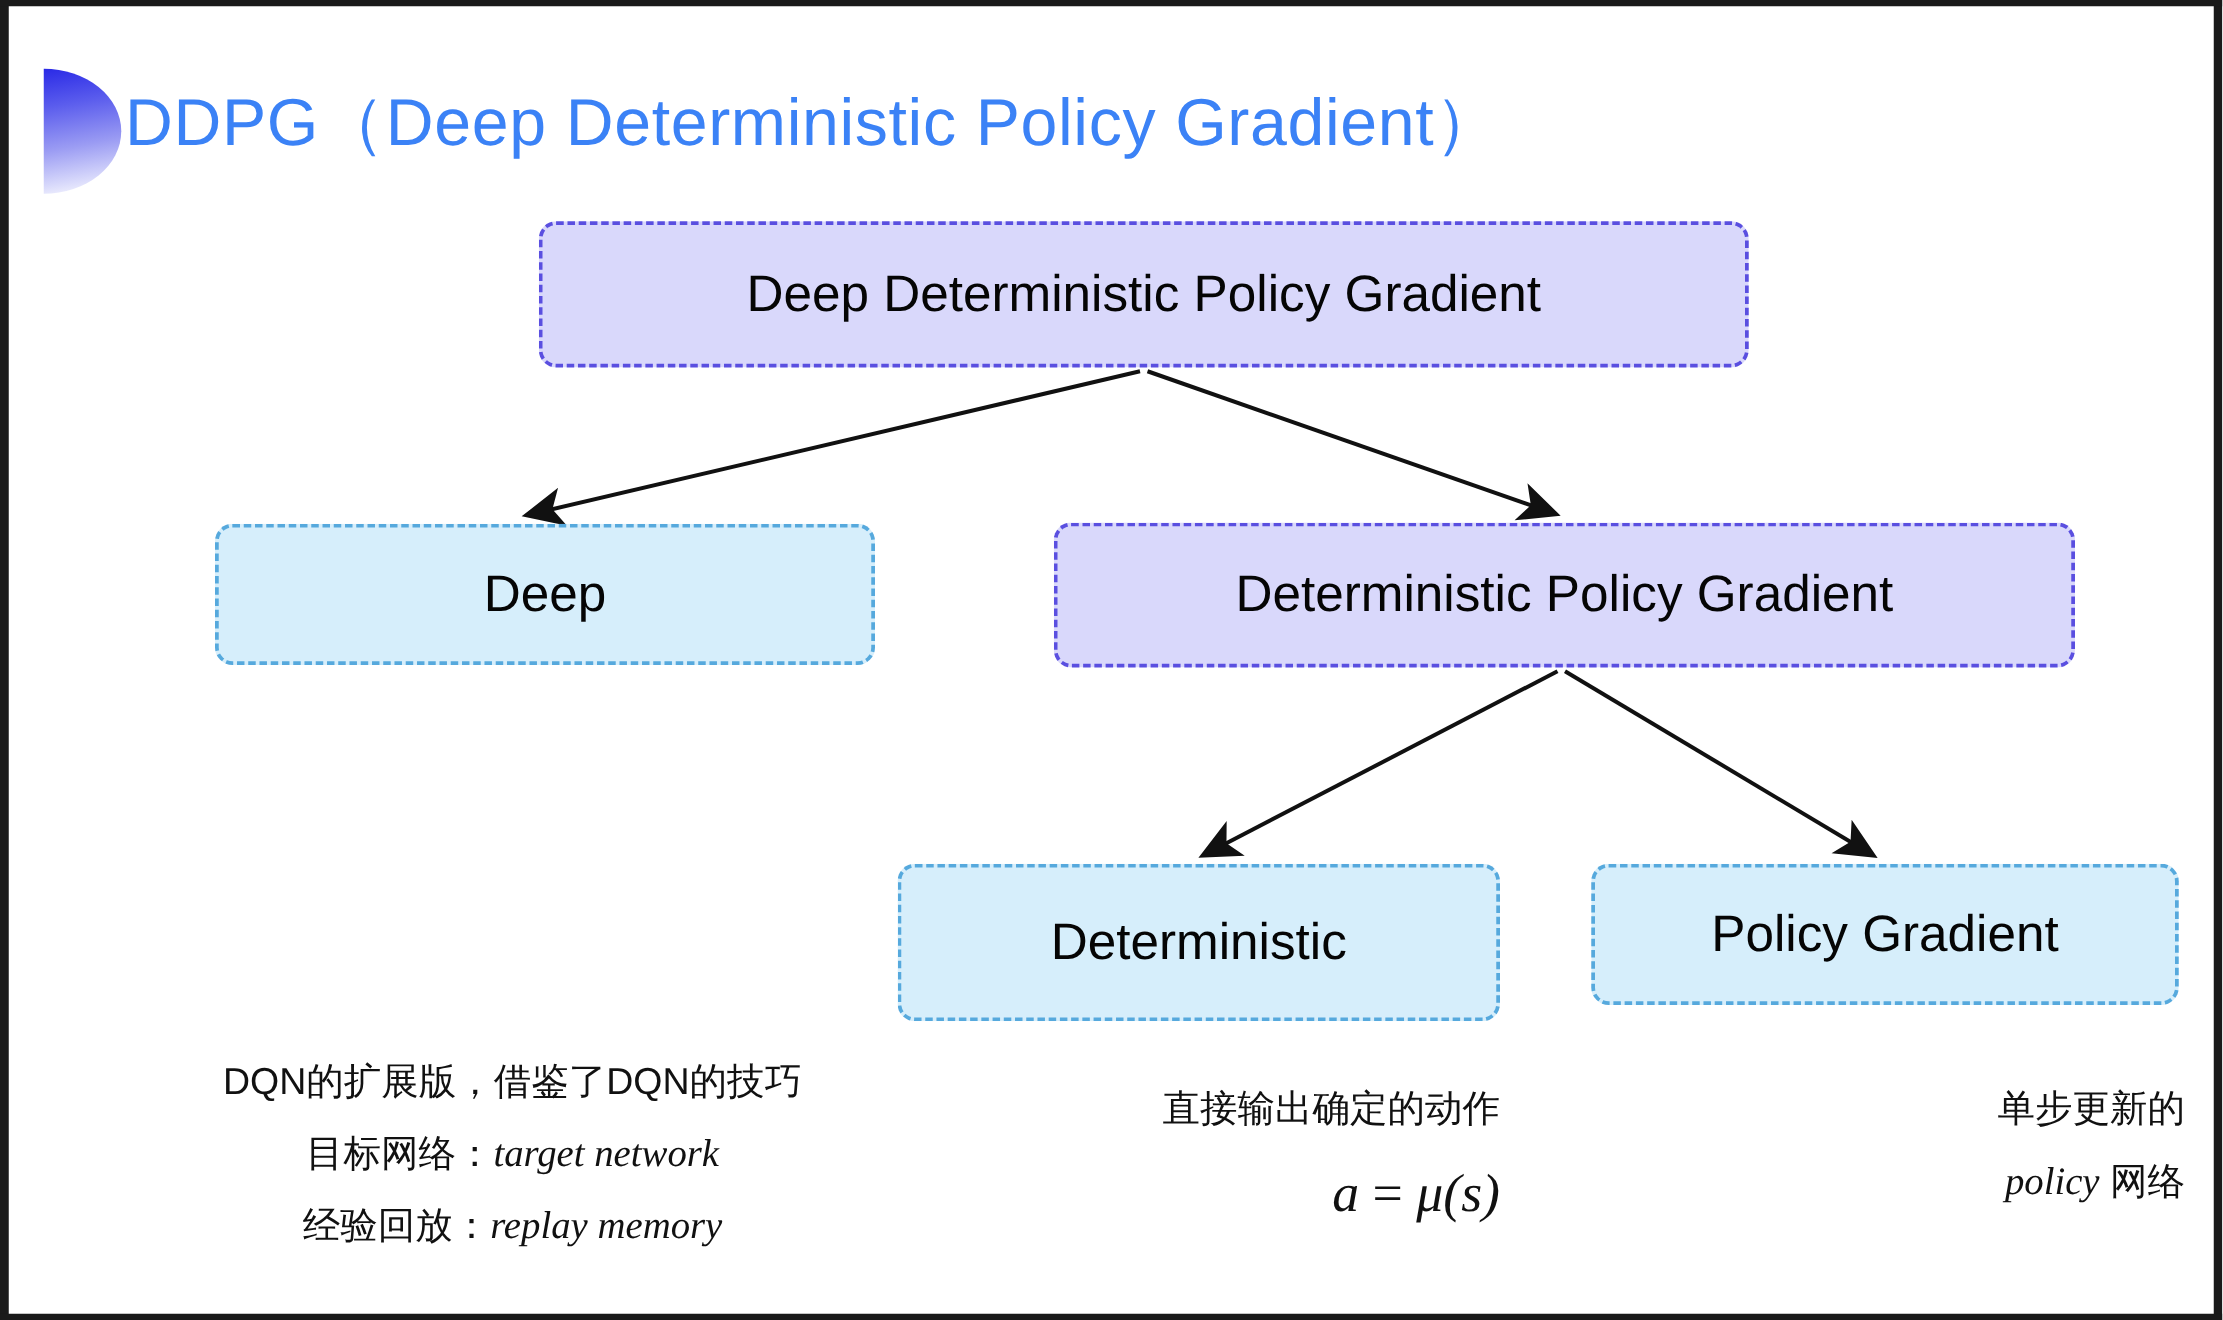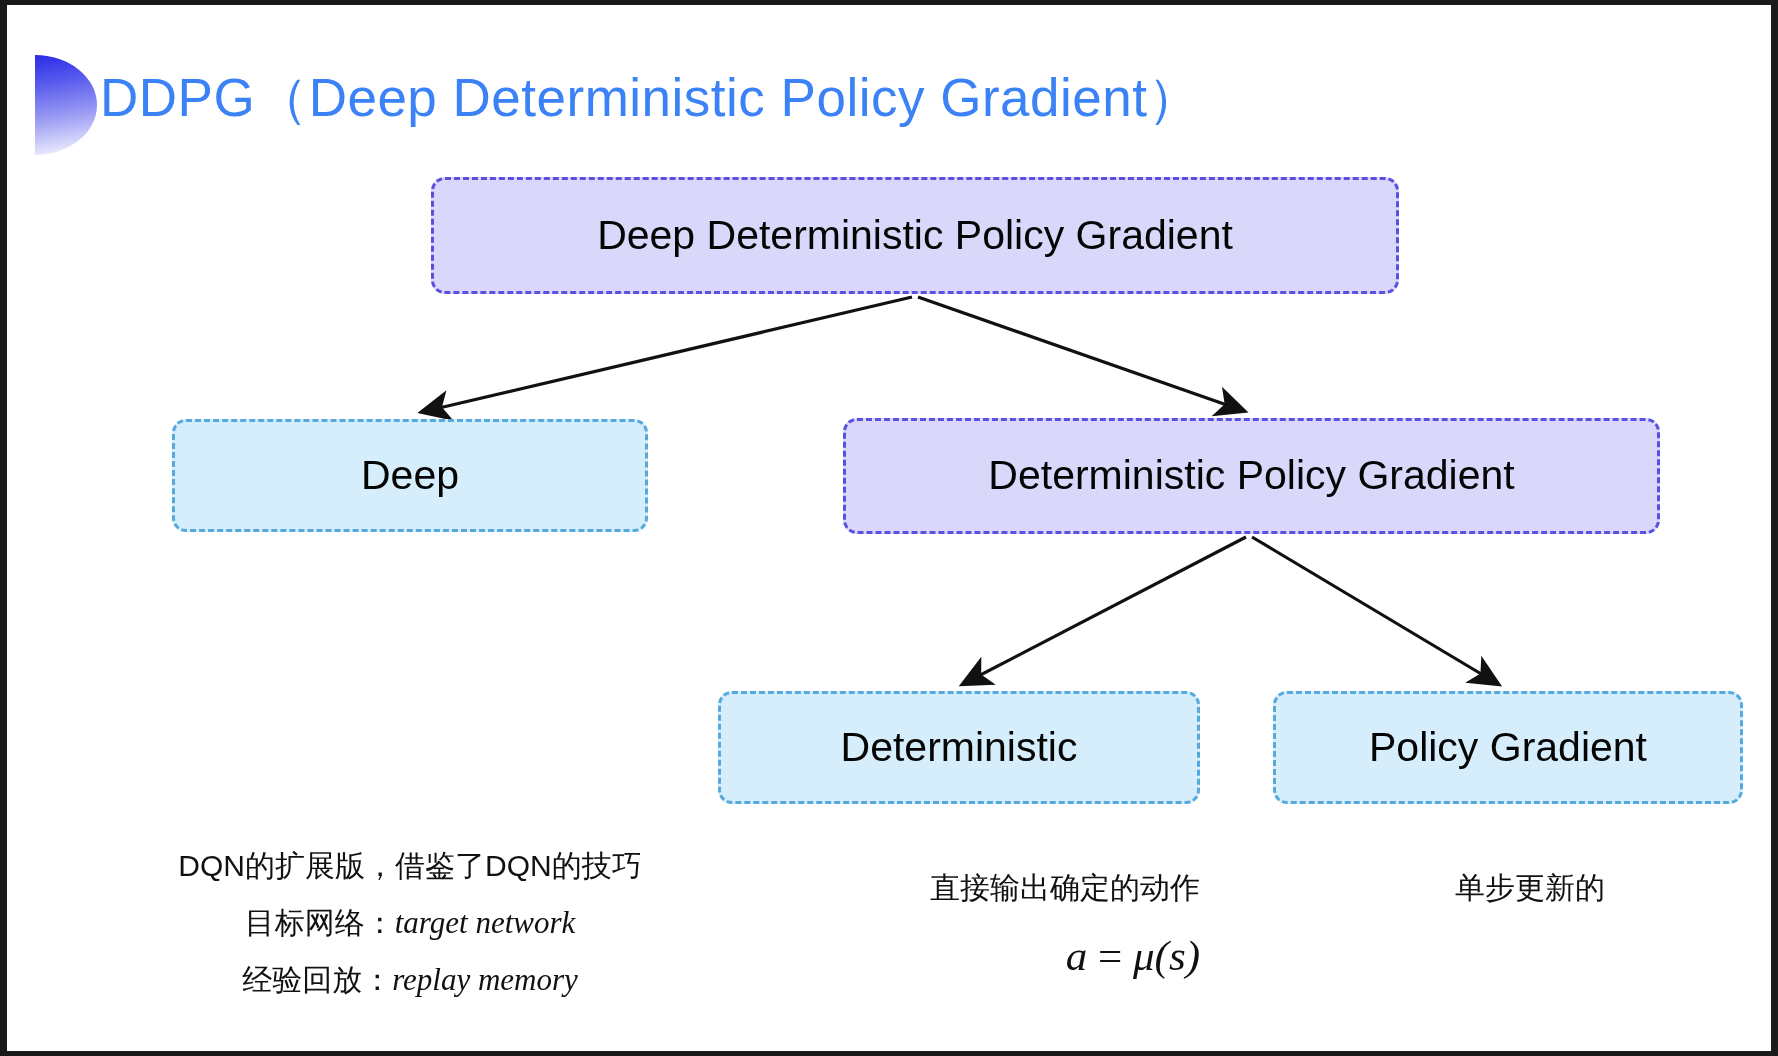--- a/index.html
+++ b/index.html
@@ -80,23 +80,23 @@
   .node.purple {
     background: #d9d8fb;
     border: 3px dashed #5a4fe0;
   }
   .node.cyan {
     background: #d6eefb;
     border: 3px dashed #56a9dd;
   }
 
   #node-root    { left: 431px; top: 177px;  width: 968px; height: 117px; }
-  #node-deep    { left: 172px; top: 419px;  width: 476px; height: 113px; }
+  #node-deep    { left: 172px; top: 419px;  width: 528px; height: 113px; }
   #node-dpg     { left: 843px; top: 418px;  width: 817px; height: 116px; }
-  #node-det     { left: 718px; top: 691px;  width: 482px; height: 113px; }
+  #node-det     { left: 718px; top: 691px;  width: 482px; height: 126px; }
   #node-pg      { left: 1273px; top: 691px; width: 470px; height: 113px; }
 
   #node-root .node-label { font-size: 41px; }
   #node-deep .node-label { font-size: 41px; }
   #node-dpg  .node-label { font-size: 41px; }
   #node-det  .node-label { font-size: 41px; }
   #node-pg   .node-label { font-size: 41px; }
 
   
   .caption {
@@ -108,21 +108,21 @@
     white-space: nowrap;
   }
   .caption .line { display: block; }
   .caption .mono-italic {
     font-family: "Liberation Serif", serif;
     font-style: italic;
     font-size: 31px;
   }
   #caption-left   { left: 150px; top: 838px;  text-align: center; width: 520px; }
   #caption-mid    { left: 780px; top: 860px;  text-align: right; width: 420px; }
-  #caption-right  { left: 1340px; top: 860px; text-align: center; width: 380px; }
+  #caption-right  { left: 1368px; top: 860px; text-align: right; width: 380px; }
 
   .formula {
     font-family: "Liberation Serif", serif;
     font-style: italic;
     font-size: 43px;
   }
   .formula .op { font-style: normal; }
 </style>
 </head>
 <body>
@@ -175,15 +175,16 @@
     <span class="line"><span>经验回放：</span><span class="mono-italic">replay memory</span></span>
   </div>
 
   <div class="caption" id="caption-mid">
     <span class="line">直接输出确定的动作</span>
     <span class="line formula"><span>a</span><span class="op"> = </span><span>μ(s)</span></span>
   </div>
 
   <div class="caption" id="caption-right">
     <span class="line">单步更新的</span>
+    <span class="line"><span class="mono-italic">policy</span><span> 网络</span></span>
   </div>
 
 </div>
 
 </body></html>

